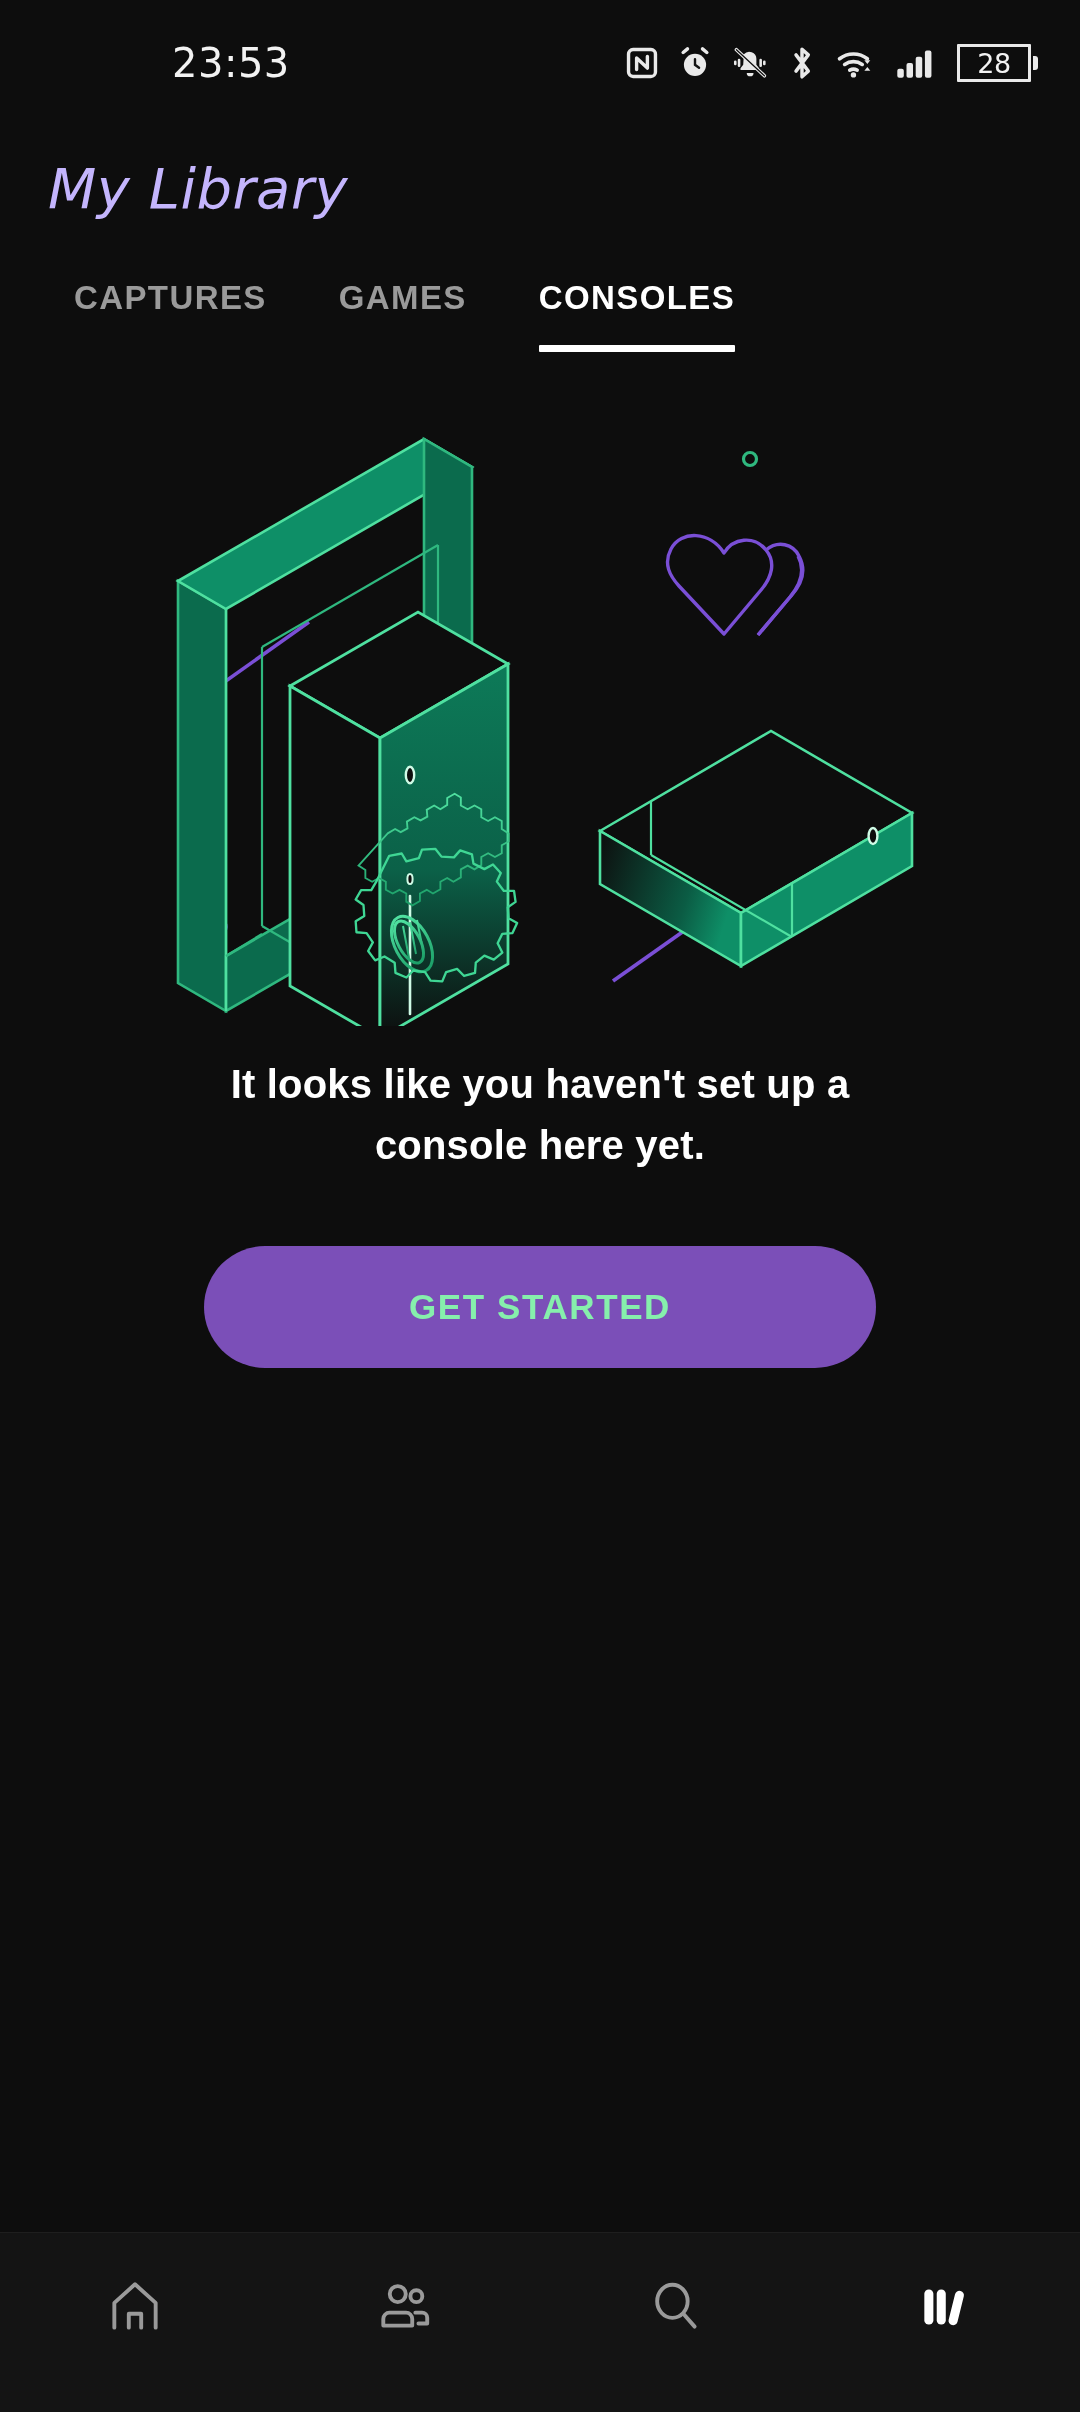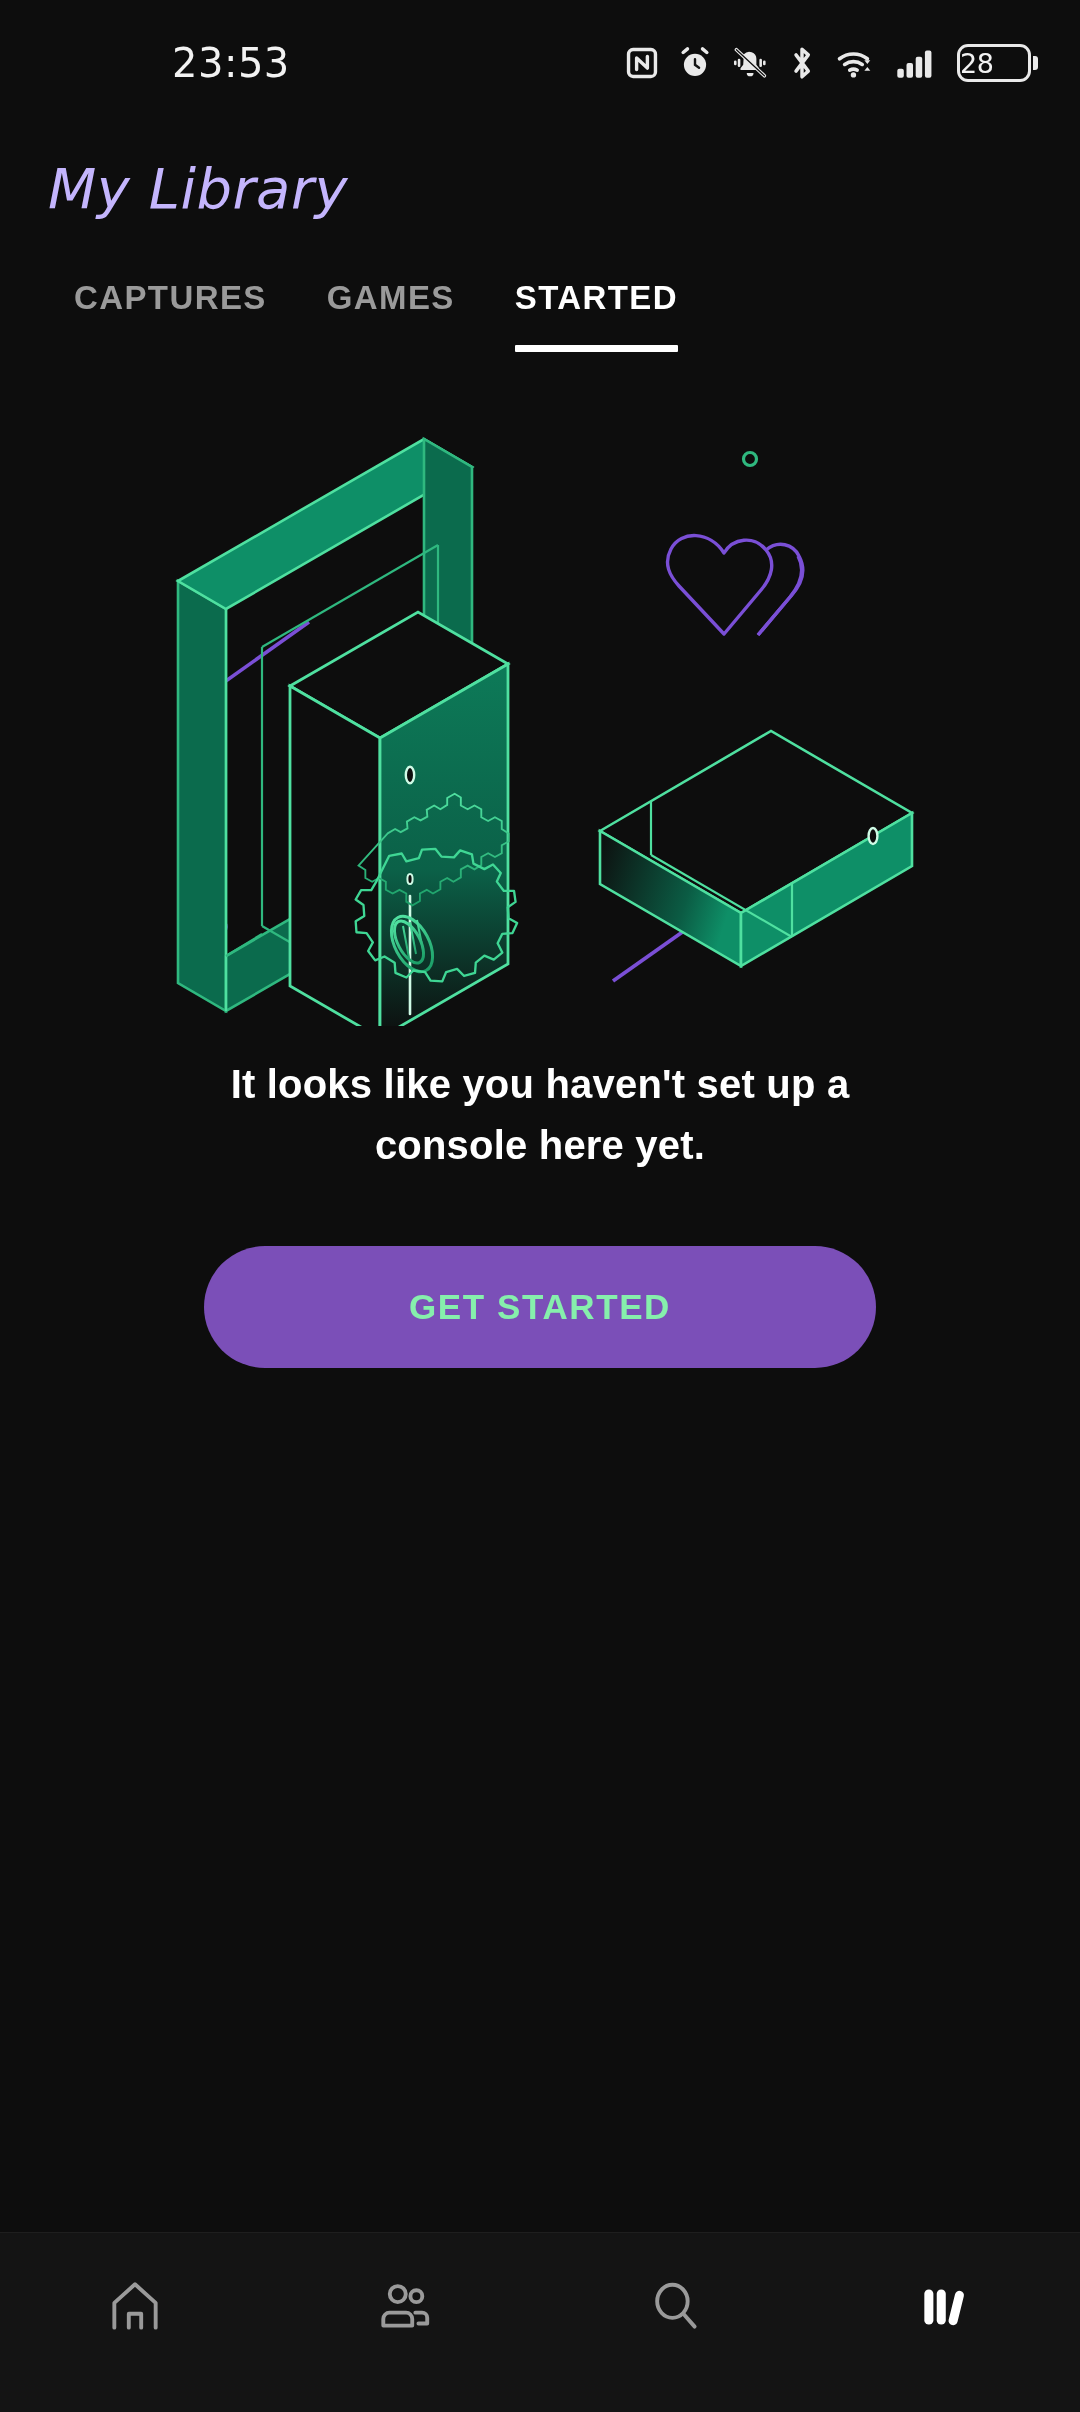--- a/index.html
+++ b/index.html
@@ -44,24 +44,24 @@
   .battery-wrap {
     position: relative;
     display: flex;
     align-items: center;
     margin-left: 4px;
   }
   .battery-body {
     width: 74px;
     height: 38px;
     border: 3.5px solid #e9e9e9;
-    border-radius: 11px;
+    border-radius: 1px;
     display: flex;
     align-items: center;
-    justify-content: flex-start;
+    justify-content: center;
   }
   .battery-tip {
     width: 5px;
     height: 14px;
     background: #e9e9e9;
     border-radius: 0 3px 3px 0;
     margin-left: 2px;
   }
   .battery-level {
     font-size: 27px;
@@ -82,20 +82,21 @@
     font-family: "DejaVu Sans", sans-serif;
     font-style: italic;
   }
 
   
   .tab-bar {
     display: flex;
     align-items: flex-start;
     margin-top: 52px;
     padding-left: 44px;
+    gap: 12px;
   }
   .tab {
     position: relative;
     padding: 6px 30px 0 30px;
     text-align: center;
   }
   .tab-label {
     display: block;
     font-size: 33px;
     font-weight: 700;
@@ -260,21 +261,21 @@
 <div class="tab-bar">
   <div class="tab">
     <span class="tab-label">CAPTURES</span>
 
   </div>
   <div class="tab">
     <span class="tab-label">GAMES</span>
 
   </div>
   <div class="tab active">
-    <span class="tab-label">STARTED</span>
+    <span class="tab-label">CONSOLES</span>
     <div class="tab-underline"></div>
   </div>
 </div>
 
 <svg class="illustration" viewBox="0 0 1080 660">
   <defs>
     <linearGradient id="gTower" x1="0" y1="0" x2="0" y2="1">
       <stop offset="0%" stop-color="#0d7a58"></stop>
       <stop offset="55%" stop-color="#0b6148"></stop>
       <stop offset="100%" stop-color="#0d0d0d"></stop>

